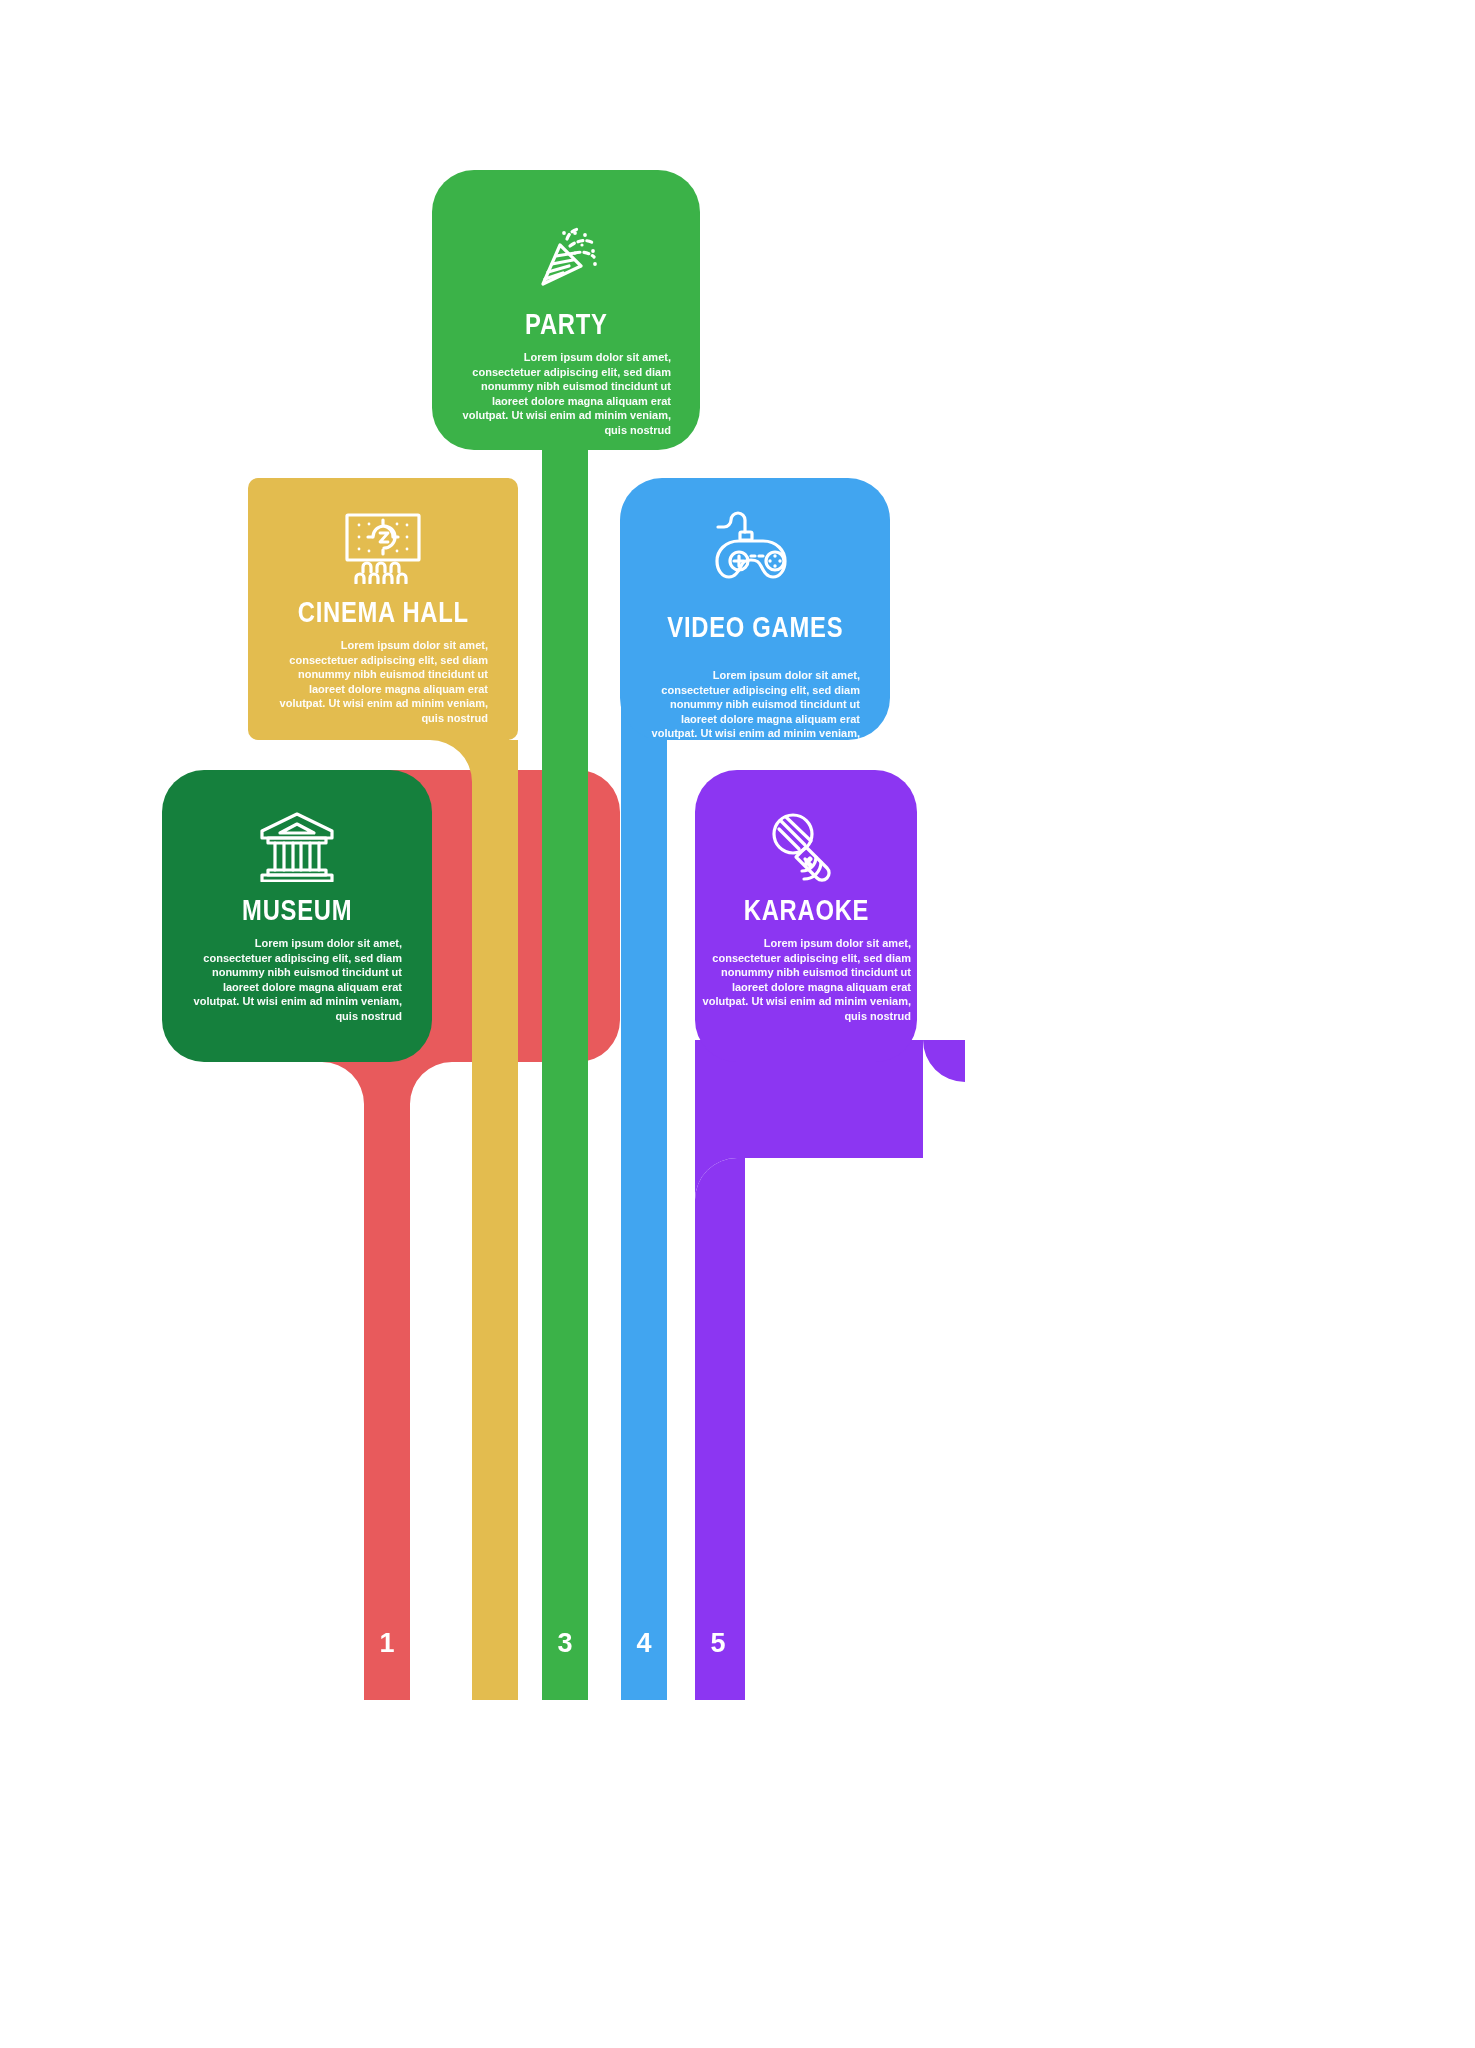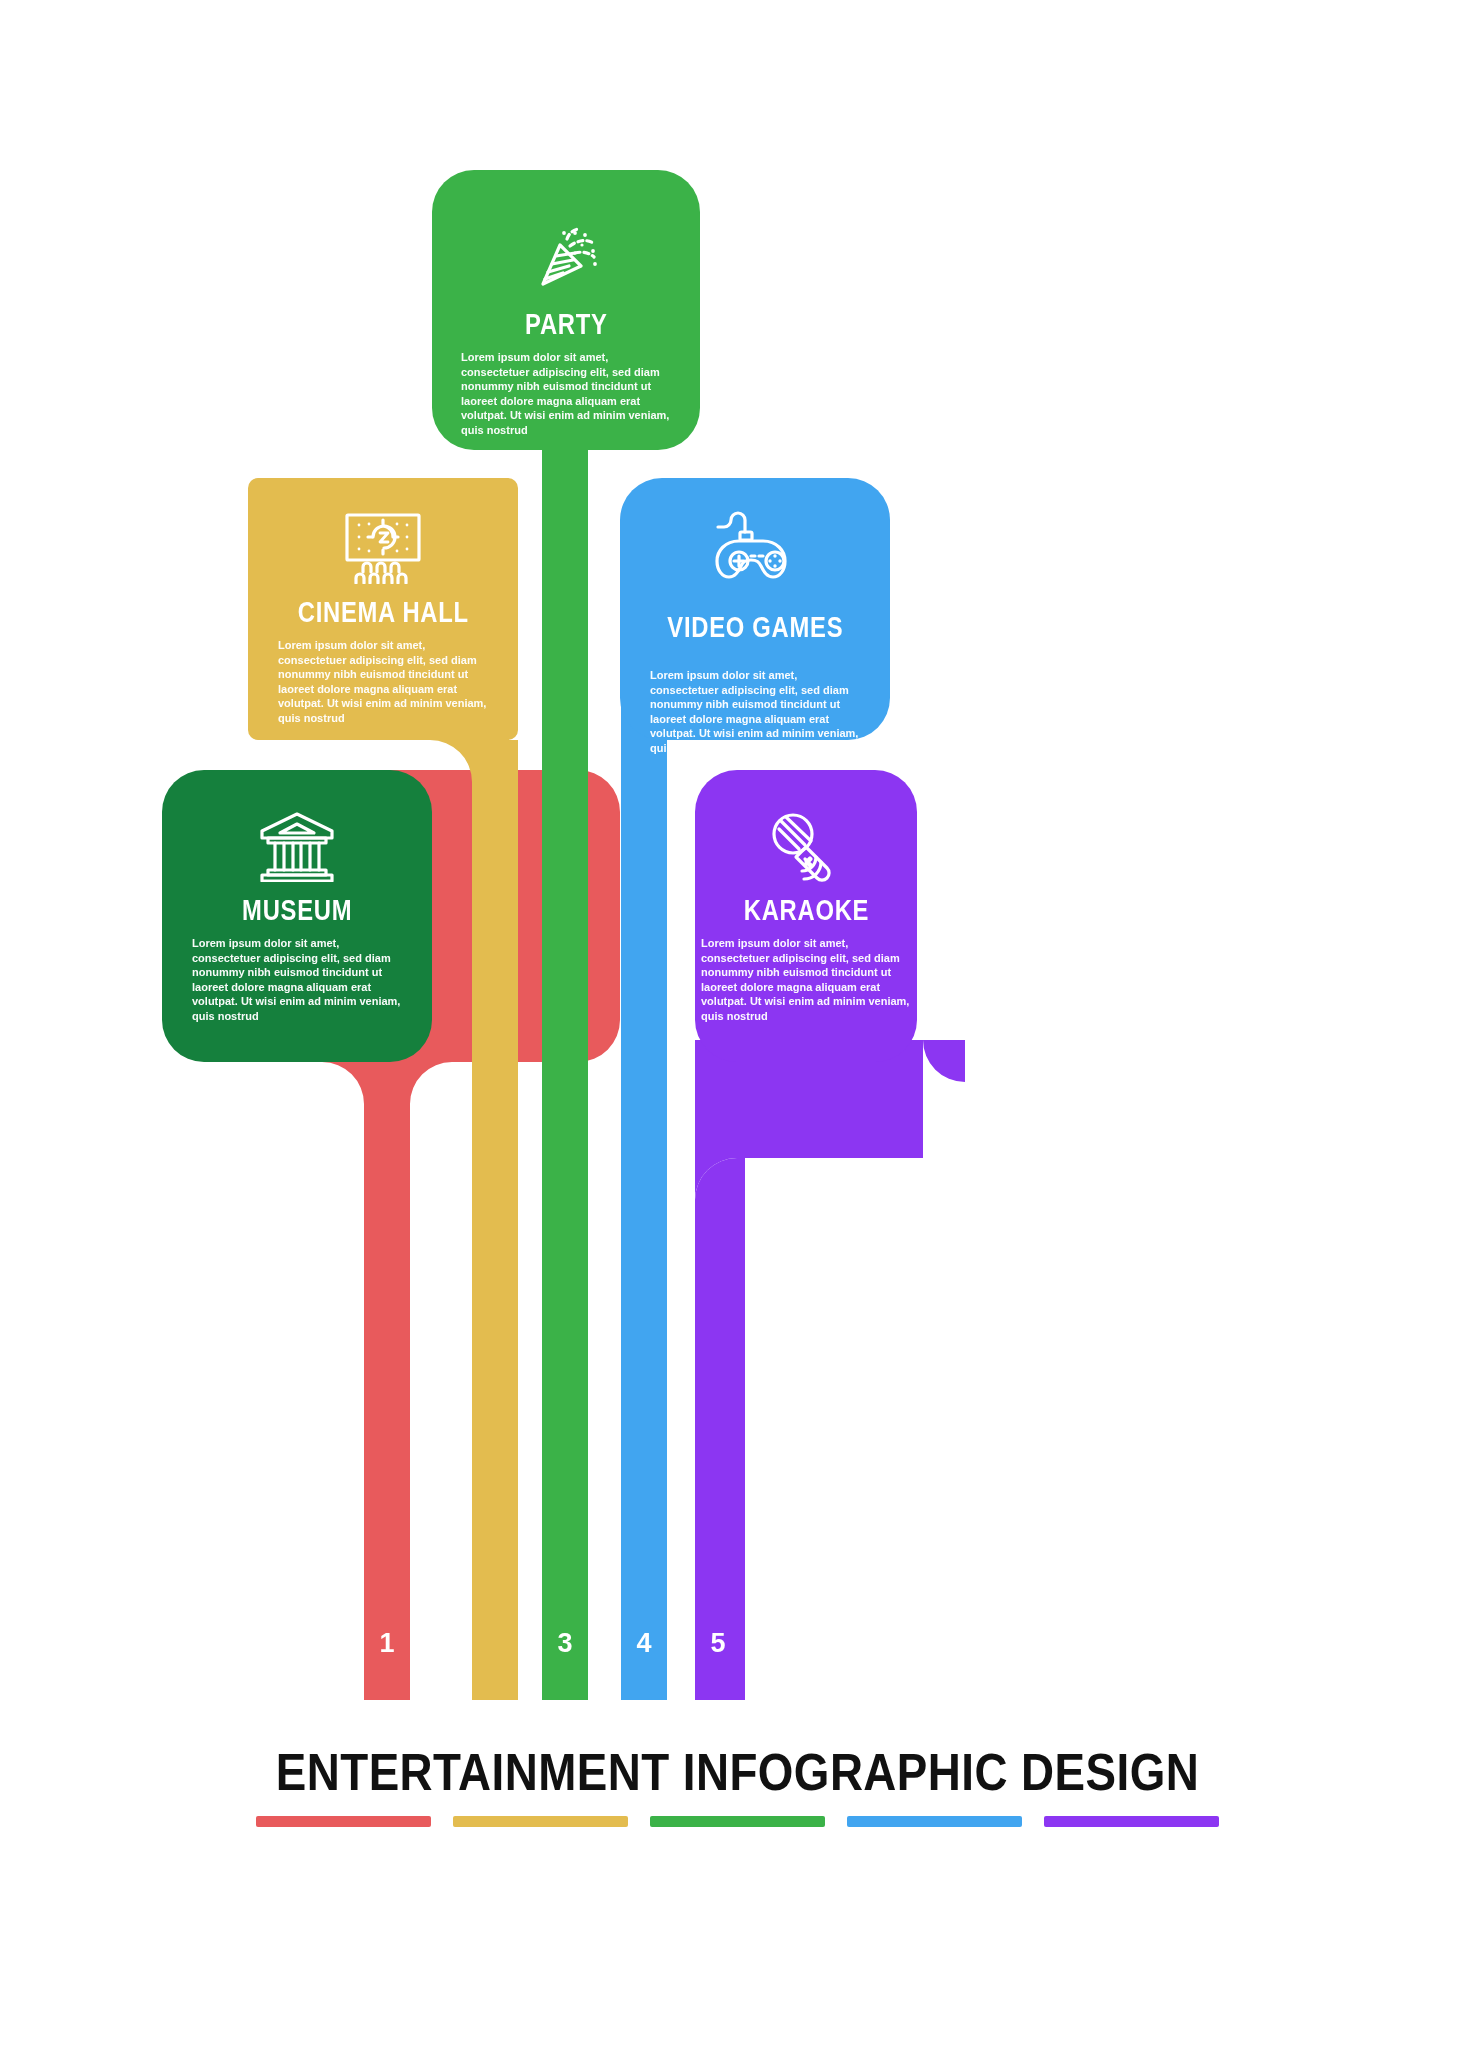--- a/index.html
+++ b/index.html
@@ -12,21 +12,21 @@
   #stage { position:relative; width:1475px; height:2048px; background:#fff; }
 
   
   .stem { position:absolute; width:46px; }
 
   
   .card {
     position:absolute;
     border-radius:42px;
     color:#ffffff;
-    text-align:left;
+    text-align:right;
     padding:0 18px;
   }
   .card-inner {
     position:absolute;
     left:0; right:0;
     display:flex;
     flex-direction:column;
     align-items:center;
   }
   .icon-wrap { display:block; line-height:0; margin-bottom:14px; }
@@ -224,24 +224,14 @@
       <div class="card-body">Lorem ipsum dolor sit amet, consectetuer adipiscing elit, sed diam nonummy nibh euismod tincidunt ut laoreet dolore magna aliquam erat volutpat. Ut wisi enim ad minim veniam, quis nostrud</div>
     </div>
   </div>
 
   <div class="num" style="left:364px; top:1628px;">1</div>
   <div class="num" style="left:442px; top:1628px;">2</div>
   <div class="num" style="left:542px; top:1628px;">3</div>
   <div class="num" style="left:621px; top:1628px;">4</div>
   <div class="num" style="left:695px; top:1628px;">5</div>
 
-  <div id="footer">
-    <div id="footer-title">ENTERTAINMENT INFOGRAPHIC DESIGN</div>
-    <div id="footer-bars">
-      <div class="fbar" style="background:#E85A5C;"></div>
-      <div class="fbar" style="background:#E3BC4F;"></div>
-      <div class="fbar" style="background:#3BB248;"></div>
-      <div class="fbar" style="background:#41A5F0;"></div>
-      <div class="fbar" style="background:#8C36F2;"></div>
-    </div>
-  </div>
 
 </div>
 
 </body></html>

